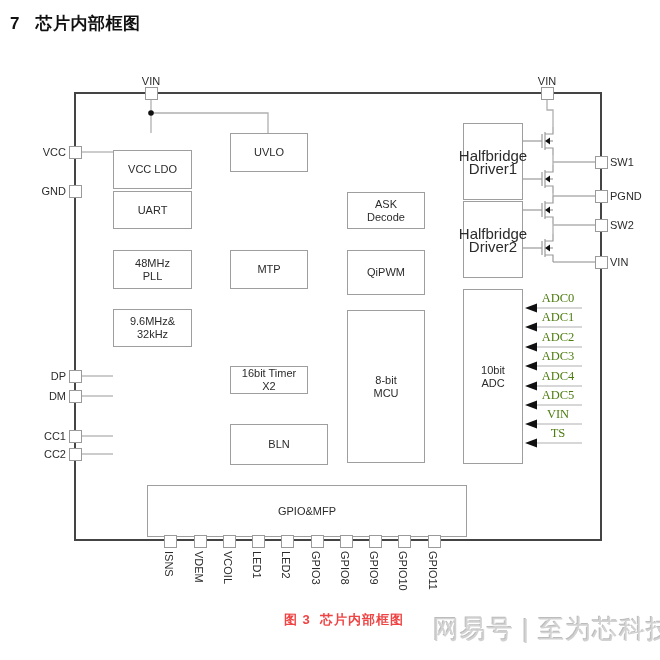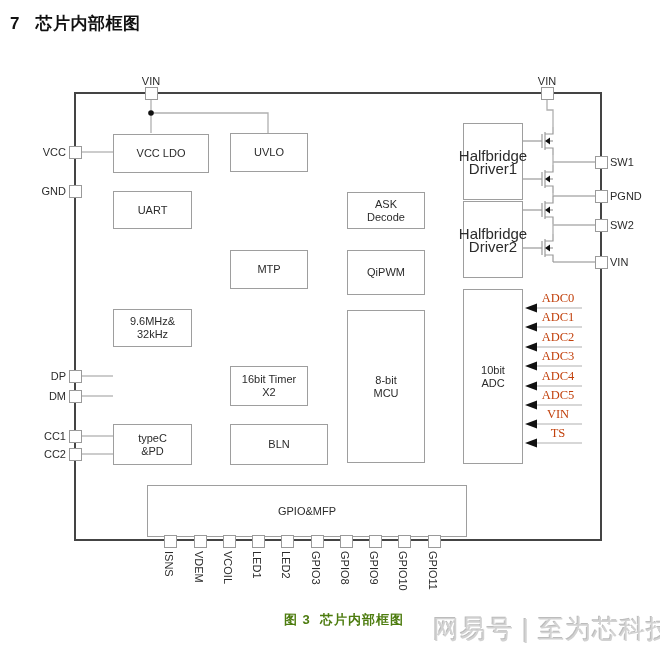--- a/index.html
+++ b/index.html
@@ -1,37 +1,37 @@
 <!DOCTYPE html>
 <html><head>
 <meta charset="utf-8">
 <style>
   html,body{margin:0;padding:0;background:#fff;}
   #page{position:relative;width:660px;height:660px;background:#ffffff;overflow:hidden;
         font-family:"Liberation Sans",sans-serif;color:#222;}
   #doc-title{position:absolute;left:10px;top:12px;font-size:17px;font-weight:bold;
              color:#111;white-space:pre;letter-spacing:0.5px;}
   #fig-caption{position:absolute;left:284px;top:611px;font-size:13px;font-weight:bold;
-               color:#4d7c0f;white-space:pre;letter-spacing:1px;}
+               color:#ef4444;white-space:pre;letter-spacing:1px;}
   #watermark{position:absolute;left:433px;top:612px;font-size:26px;color:#d2d2d2;
              letter-spacing:1px;white-space:pre;
              text-shadow:1px 1px 0 #ffffff,-1px -1px 0 #bcbcbc;}
   svg.layer{position:absolute;left:0;top:0;}
   .block{position:absolute;box-sizing:border-box;border:1px solid #9e9e9e;background:#fff;
          display:flex;flex-direction:column;align-items:center;justify-content:center;
          font-size:11px;line-height:13px;color:#2b2b2b;text-align:center;}
   .block.sm{font-size:15px;}
   .pin{position:absolute;box-sizing:border-box;width:13px;height:13px;
        border:1px solid #9a9a9a;background:#fff;}
   .plabel{position:absolute;font-size:11px;line-height:14px;color:#2b2b2b;white-space:nowrap;}
   .plabel.ctr{width:40px;text-align:center;}
   .plabel.lft{width:40px;text-align:right;}
   .plabel.rot{transform:rotate(90deg);transform-origin:0 0;}
   .adclabel{position:absolute;left:523px;width:70px;text-align:center;
-            font-family:"Liberation Serif",serif;font-size:12.5px;line-height:14px;color:#c2410c;}
+            font-family:"Liberation Serif",serif;font-size:12.5px;line-height:14px;color:#4d7c0f;}
 </style>
 </head>
 <body>
 
 <div id="page">
 
   <div id="doc-title">7   芯片内部框图</div>
 
   <svg class="layer" width="660" height="660" viewBox="0 0 660 660">
     <rect x="75" y="93" width="526" height="447" fill="none" stroke="#444" stroke-width="2"></rect>
@@ -107,56 +107,56 @@
         <polygon points="525,347 537,342.5 537,351.5"></polygon>
         <polygon points="525,366 537,361.5 537,370.5"></polygon>
         <polygon points="525,386 537,381.5 537,390.5"></polygon>
         <polygon points="525,405 537,400.5 537,409.5"></polygon>
         <polygon points="525,424 537,419.5 537,428.5"></polygon>
         <polygon points="525,443 537,438.5 537,447.5"></polygon>
       </g>
     </g>
   </svg>
 
-  <div class="block" style="left:113px;top:134px;width:96px;height:39px">
+  <div class="block" style="left:113px;top:150px;width:79px;height:39px">
       <span>VCC LDO</span>
     </div>
   <div class="block" style="left:230px;top:133px;width:78px;height:39px">
       <span>UVLO</span>
     </div>
 
   <div class="block" style="left:113px;top:191px;width:79px;height:38px">
       <span>UART</span>
     </div>
   <div class="block" style="left:347px;top:192px;width:78px;height:37px">
       <span>ASK</span>
       <span>Decode</span>
     </div>
 
+  <div class="block" style="left:113px;top:250px;width:79px;height:39px">
+      <span>48MHz</span>
+      <span>PLL</span>
+    </div>
   <div class="block" style="left:230px;top:250px;width:78px;height:39px">
       <span>MTP</span>
     </div>
   <div class="block" style="left:347px;top:250px;width:78px;height:45px">
       <span>QiPWM</span>
     </div>
 
   <div class="block" style="left:113px;top:309px;width:79px;height:38px">
       <span>9.6MHz&amp;</span>
       <span>32kHz</span>
     </div>
 
-  <div class="block" style="left:230px;top:366px;width:78px;height:40px">
+  <div class="block" style="left:230px;top:366px;width:78px;height:28px">
       <span>16bit Timer</span>
       <span>X2</span>
     </div>
 
-  <div class="block" style="left:113px;top:424px;width:79px;height:41px">
-      <span>typeC</span>
-      <span>&amp;PD</span>
-    </div>
   <div class="block" style="left:230px;top:424px;width:98px;height:41px">
       <span>BLN</span>
     </div>
 
   <div class="block" style="left:347px;top:310px;width:78px;height:153px">
       <span>8-bit</span>
       <span>MCU</span>
     </div>
   <div class="block" style="left:463px;top:289px;width:60px;height:175px">
       <span>10bit</span>

